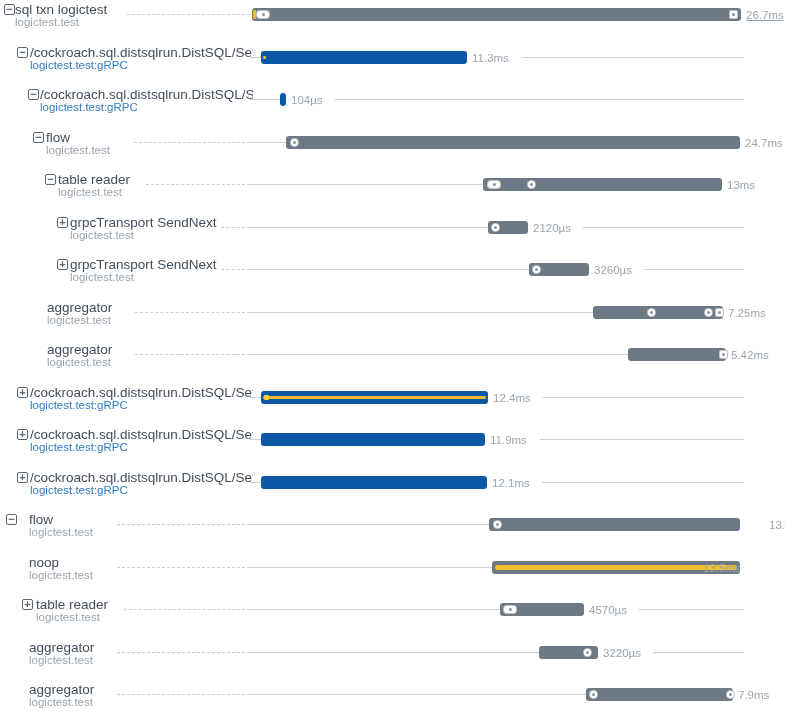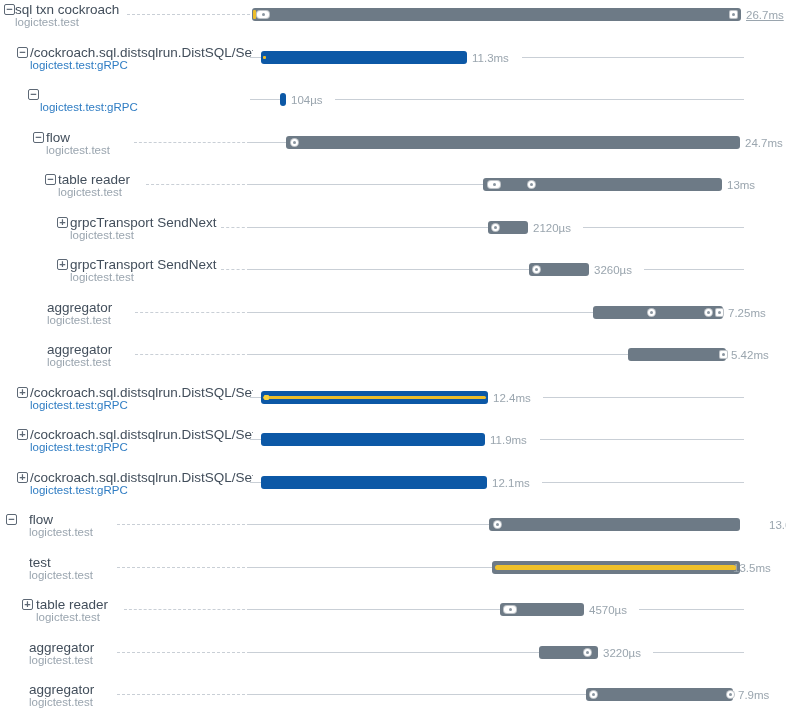--- a/index.html
+++ b/index.html
@@ -29,21 +29,21 @@
   .acc-stripe{position:absolute;left:2px;right:2px;top:5px;height:3px;border-radius:1.5px;background:#edbd2a;}
   .acc-stripe-wide{position:absolute;left:3px;right:3px;top:4px;height:5px;border-radius:2.5px;background:#f0c12a;}
   .acc-tick-square{position:absolute;left:3px;top:4px;width:5px;height:5px;border-radius:1px;background:#f7d13c;}
 </style>
 </head>
 <body>
 
 <div id="app">
     <div class="row" style="top: 2px;">
       <div class="ticon" style="left: 4px;">−</div>
-      <div class="name" style="left: 15px;">sql txn cockroach</div>
+      <div class="name" style="left: 15px;">sql txn logictest</div>
       <div class="sub" style="left: 15px;">logictest.test</div>
       <div class="dash" style="left: 127.4px; width: 122.6px;"></div>
       <div class="bar" style="left: 252px; width: 489px;">
         <div class="acc-tick"></div>
       </div>
       <div class="mk pill" style="left: 256px;">
         <div class="dot"></div>
       </div>
       <div class="mk square" style="left: 729px;">
         <div class="dot"></div>
@@ -56,20 +56,21 @@
       <div class="sub blue" style="left: 30px;">logictest.test:gRPC</div>
       <div class="line" style="left: 250px; width: 11px;"></div>
       <div class="bar blue" style="left: 261px; width: 206px;">
         <div class="acc-tick-small"></div>
       </div>
       <div class="dur" style="left: 472px;">11.3ms</div>
       <div class="line" style="left: 521.8px; width: 222.2px;"></div>
     </div>
     <div class="row" style="top: 87px;">
       <div class="ticon" style="left: 28px;">−</div>
+      <div class="name trunc" style="left: 40px; width: 213px;">/cockroach.sql.distsqlrun.DistSQL/S</div>
       <div class="sub blue" style="left: 40px;">logictest.test:gRPC</div>
       <div class="line" style="left: 250px; width: 30px;"></div>
       <div class="bar blue" style="left: 280px; width: 6px;"></div>
       <div class="dur" style="left: 291px;">104µs</div>
       <div class="line" style="left: 334.5px; width: 409.5px;"></div>
     </div>
     <div class="row" style="top: 129.5px;">
       <div class="ticon" style="left: 33px;">−</div>
       <div class="name" style="left: 46px;">flow</div>
       <div class="sub" style="left: 46px;">logictest.test</div>
@@ -186,28 +187,28 @@
       <div class="sub" style="left: 29px;">logictest.test</div>
       <div class="dash" style="left: 117.4px; width: 132.6px;"></div>
       <div class="line" style="left: 250px; width: 239px;"></div>
       <div class="bar" style="left: 489px; width: 251px;"></div>
       <div class="mk circle" style="left: 493px;">
         <div class="dot"></div>
       </div>
       <div class="dur" style="left: 769px;">13.6ms</div>
     </div>
     <div class="row" style="top: 554.5px;">
-      <div class="name" style="left: 29px;">test</div>
+      <div class="name" style="left: 29px;">noop</div>
       <div class="sub" style="left: 29px;">logictest.test</div>
       <div class="dash" style="left: 117.4px; width: 132.6px;"></div>
       <div class="line" style="left: 250px; width: 242px;"></div>
       <div class="bar" style="left: 492px; width: 248px;">
         <div class="acc-stripe-wide"></div>
       </div>
-      <div class="dur" style="left: 733px;">13.5ms</div>
+      <div class="dur" style="left: 703px;">13.5ms</div>
     </div>
     <div class="row" style="top: 597px;">
       <div class="ticon" style="left: 22px;">+</div>
       <div class="name" style="left: 36px;">table reader</div>
       <div class="sub" style="left: 36px;">logictest.test</div>
       <div class="dash" style="left: 124.4px; width: 125.6px;"></div>
       <div class="line" style="left: 250px; width: 250px;"></div>
       <div class="bar" style="left: 500px; width: 84px;"></div>
       <div class="mk pill" style="left: 503px;">
         <div class="dot"></div>

